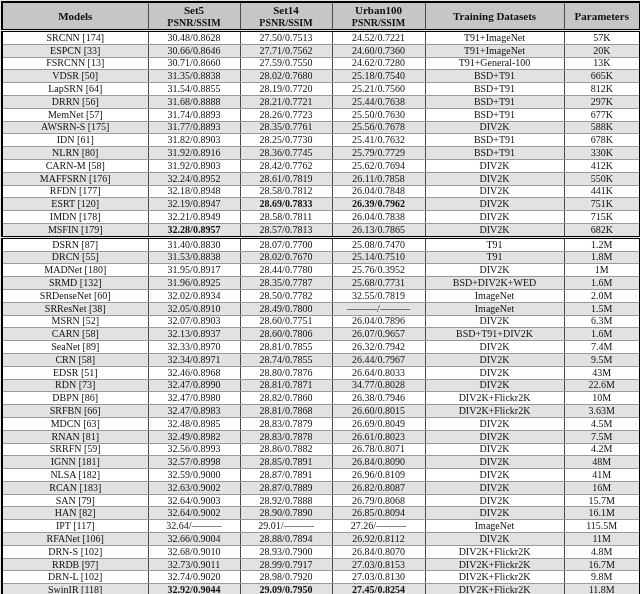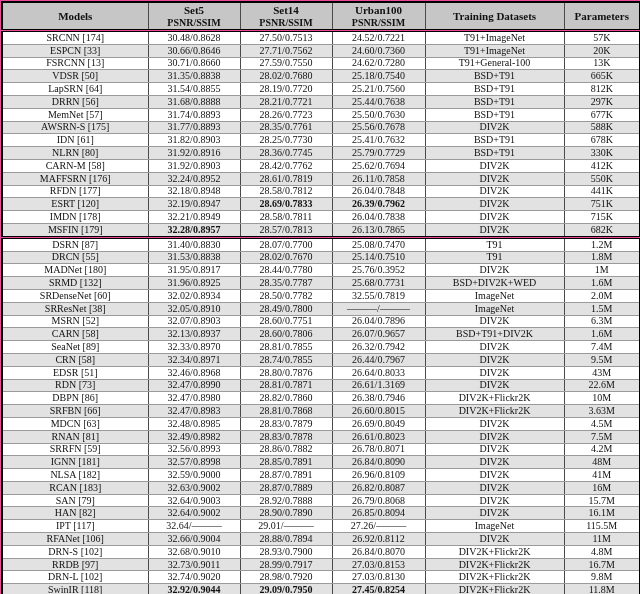--- a/index.html
+++ b/index.html
@@ -1,16 +1,16 @@
 <!DOCTYPE html>
 <html><head>
 <meta charset="utf-8">
 <style>
   html,body{margin:0;padding:0;background:#ffffff;}
-  .page{width:640px;height:594px;background:#ec4899;box-sizing:border-box;padding:1px;}
+  .page{width:640px;height:594px;background:#e5e5e5;box-sizing:border-box;padding:1px;}
   table.cmp{
     width:638px;height:592px;border-collapse:collapse;table-layout:fixed;
     border:2px solid #000;
     font-family:"Liberation Serif","DejaVu Serif",serif;
     color:#111;
   }
   th,td{
     text-align:center;vertical-align:middle;overflow:hidden;white-space:nowrap;
     border-left:1px solid #4a4a4a;border-right:1px solid #4a4a4a;
     padding:0 2px;
@@ -285,21 +285,21 @@
           <td>32.46/0.8968</td>
           <td>28.80/0.7876</td>
           <td>26.64/0.8033</td>
           <td>DIV2K</td>
           <td>43M</td>
         </tr>
         <tr class="alt">
           <td>RDN [73]</td>
           <td>32.47/0.8990</td>
           <td>28.81/0.7871</td>
-          <td>26.61/1.3169</td>
+          <td>34.77/0.8028</td>
           <td>DIV2K</td>
           <td>22.6M</td>
         </tr>
         <tr>
           <td>DBPN [86]</td>
           <td>32.47/0.8980</td>
           <td>28.82/0.7860</td>
           <td>26.38/0.7946</td>
           <td>DIV2K+Flickr2K</td>
           <td>10M</td>

